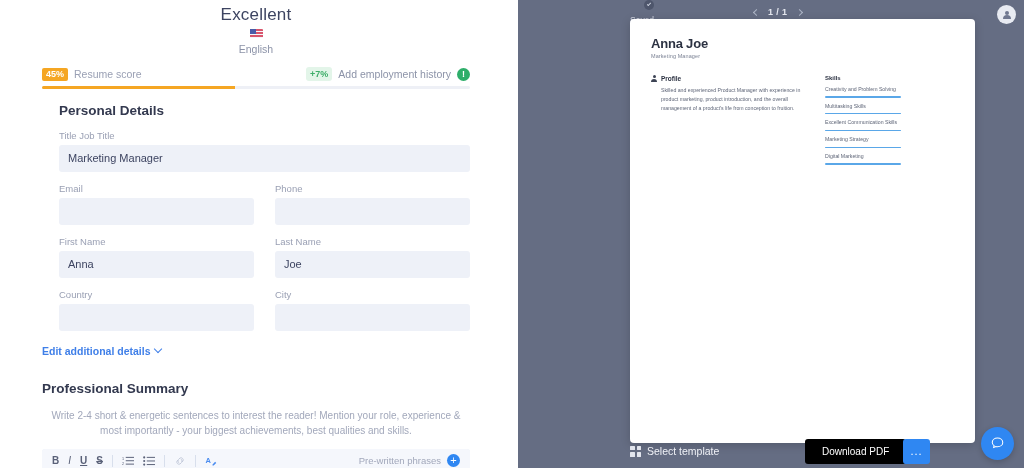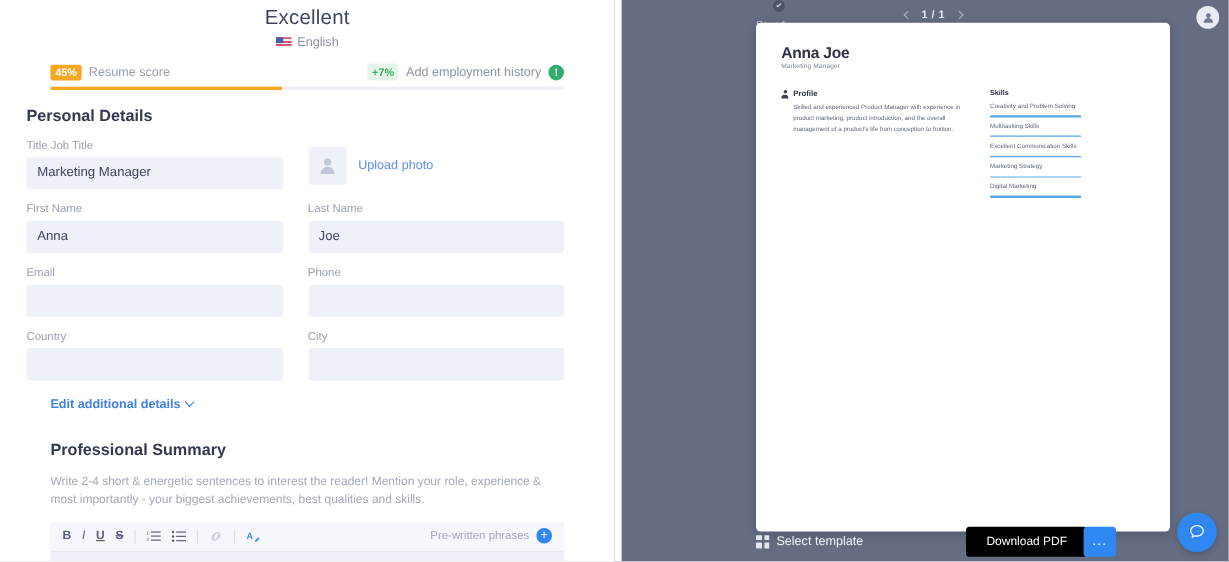--- a/index.html
+++ b/index.html
@@ -14,21 +14,21 @@
   .editor {
     width: 512px; height: 468px; background: #fff;
     position: relative; overflow: hidden;
   }
   .doc-title-wrap { text-align: center; padding-top: 5px; }
   .doc-title {
     font-size: 17px; color: #3d4461; letter-spacing: .2px;
   }
   .lang-row {
     display: flex; align-items: center; justify-content: center;
-    gap: 5px; margin-top: 4px;
+    gap: 5px; margin-top: 4px; flex-direction: column;
   }
   .flag {
     width: 13px; height: 9px; border-radius: 1px;
     background: linear-gradient(to bottom,
       #d8556c 0 1.5px, #f4f6fa 1.5px 3px, #d8556c 3px 4.5px,
       #f4f6fa 4.5px 6px, #d8556c 6px 7.5px, #f4f6fa 7.5px 9px);
     position: relative; flex: none;
   }
   .flag::before {
     content: ""; position: absolute; left: 0; top: 0;
@@ -58,21 +58,21 @@
     color: #fff; font-size: 9px; font-weight: bold;
     display: flex; align-items: center; justify-content: center;
     line-height: 1;
   }
   .score-track {
     height: 2.5px; background: #eef0f6; border-radius: 2px; overflow: hidden;
   }
   .score-fill { height: 100%; background: #f5a623; }
 
   
-  .form { margin: 14px 42px 0 22px; }
+  .form { margin: 14px 42px 0 59px; }
   .section-title {
     font-size: 13.5px; font-weight: bold; color: #33394f;
     margin-bottom: 12px;
   }
   .field-label {
     font-size: 9.5px; color: #9aa0b4; margin-bottom: 4px; display: block;
   }
   .field-input {
     width: 100%; height: 27px; background: #eef1f8; border: none;
     border-radius: 3px; padding: 0 9px; font-size: 11px; color: #3d4461;
@@ -105,21 +105,21 @@
     cursor: pointer;
   }
   .chev-d {
     width: 6px; height: 6px; border-right: 1.4px solid #3f7fe8;
     border-bottom: 1.4px solid #3f7fe8; transform: rotate(45deg);
     margin-top: -3px;
   }
 
   .summary { margin: 22px 42px 0 42px; }
   .summary-desc {
-    font-size: 10px; color: #a2a8bb; line-height: 1.5; margin-top: 5px;
+    font-size: 10px; color: #a2a8bb; line-height: 1.5; margin-top: 5px; text-align: center;
   }
   .rte {
     margin-top: 11px; background: #eef1f8; border-radius: 3px; overflow: hidden;
   }
   .rte-toolbar {
     display: flex; align-items: center; height: 25px; padding: 0 10px;
     gap: 9px; background: #f5f7fc; border-bottom: 1px solid #e3e8f2;
   }
   .tb-btn {
     font-size: 10px; color: #5a6178; cursor: pointer; font-weight: bold;
@@ -293,47 +293,41 @@
     </div>
 
     <div class="form">
       <div class="section-title">Personal Details</div>
 
       <div class="row2 mb">
         <div class="col">
           <label class="field-label">Title Job Title</label>
           <input class="field-input" value="Marketing Manager" style="">
         </div>
-        <div class="col photo-row">
-          <div class="photo-box">
-            <span class="photo-glyph"></span>
-          </div>
-          <span class="upload-link">Upload photo</span>
+      </div>
+
+      <div class="row2 mb">
+        <div class="col">
+          <label class="field-label">Email</label>
+          <input class="field-input" value="" style="">
+        </div>
+        <div class="col">
+          <label class="field-label">Phone</label>
+          <input class="field-input" value="" style="">
         </div>
       </div>
 
       <div class="row2 mb">
         <div class="col">
           <label class="field-label">First Name</label>
           <input class="field-input" value="Anna" style="">
         </div>
         <div class="col">
           <label class="field-label">Last Name</label>
           <input class="field-input" value="Joe" style="">
-        </div>
-      </div>
-
-      <div class="row2 mb">
-        <div class="col">
-          <label class="field-label">Email</label>
-          <input class="field-input" value="" style="">
-        </div>
-        <div class="col">
-          <label class="field-label">Phone</label>
-          <input class="field-input" value="" style="">
         </div>
       </div>
 
       <div class="row2">
         <div class="col">
           <label class="field-label">Country</label>
           <input class="field-input" value="" style="">
         </div>
         <div class="col">
           <label class="field-label">City</label>

